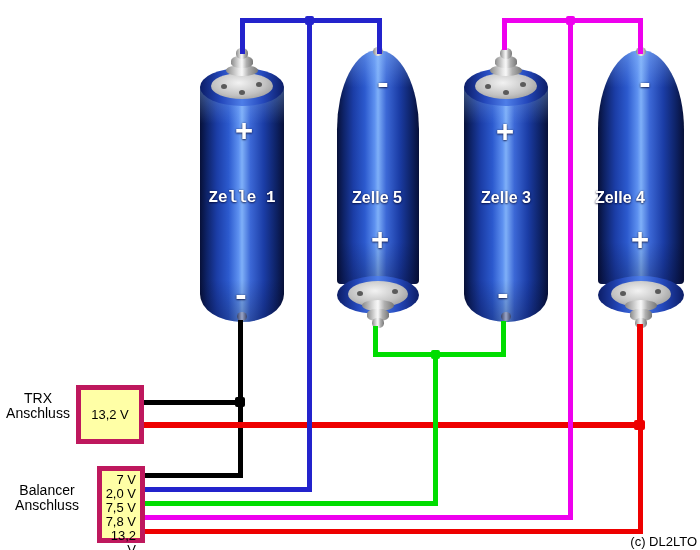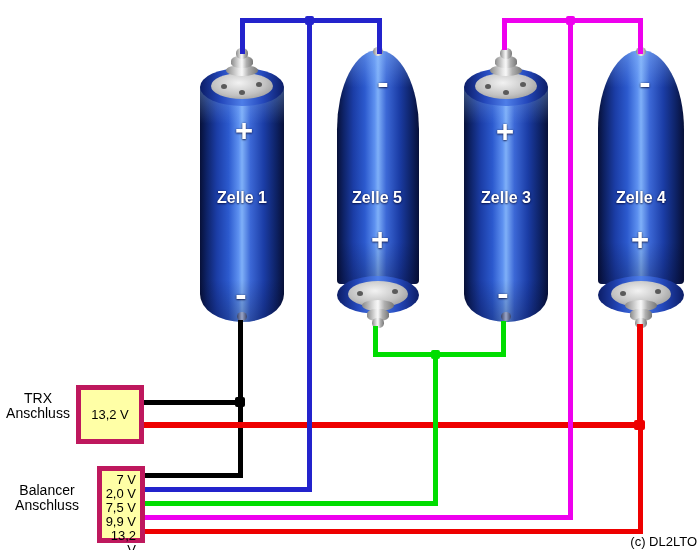--- a/index.html
+++ b/index.html
@@ -163,50 +163,50 @@
   <div class="jct" style="left: 305px; top: 16px; width: 9px; height: 9px; background-color: rgb(35, 35, 204);"></div>
 
   <div class="w" style="left: 502px; top: 18px; width: 5px; height: 32px; background-color: rgb(238, 0, 238);"></div>
   <div class="w" style="left: 502px; top: 18px; width: 141px; height: 5px; background-color: rgb(238, 0, 238);"></div>
   <div class="w" style="left: 638px; top: 18px; width: 5px; height: 36px; background-color: rgb(238, 0, 238);"></div>
   <div class="w" style="left: 568px; top: 18px; width: 5px; height: 502px; background-color: rgb(238, 0, 238);"></div>
   <div class="w" style="left: 144px; top: 515px; width: 429px; height: 5px; background-color: rgb(238, 0, 238);"></div>
   <div class="jct" style="left: 566px; top: 16px; width: 9px; height: 9px; background-color: rgb(238, 0, 238);"></div>
 
   <div class="cl plus" style="left:244px;top:131px;">+</div>
-  <div class="cl name" style="left:242px;top:198px;">Zelle 1</div>
+  <div class="cl name" style="left:242px;top:198px;font-family:Liberation Mono, monospace;">Zelle 1</div>
   <div class="cl minus" style="left:241px;top:294px;">-</div>
 
   <div class="cl minus" style="left:383px;top:82px;">-</div>
   <div class="cl name" style="left:377px;top:198px;">Zelle 5</div>
   <div class="cl plus" style="left:380px;top:240px;">+</div>
 
   <div class="cl plus" style="left:505px;top:132px;">+</div>
   <div class="cl name" style="left:506px;top:198px;">Zelle 3</div>
   <div class="cl minus" style="left:503px;top:293px;">-</div>
 
   <div class="cl minus" style="left:645px;top:82px;">-</div>
-  <div class="cl name" style="left:641px;top:198px;">Zelle 4</div>
+  <div class="cl name" style="left:620px;top:198px;">Zelle 4</div>
   <div class="cl plus" style="left:640px;top:240px;">+</div>
 
   <div class="side-label trx-label">
     <div>TRX</div>
     <div>Anschluss</div>
   </div>
   <div class="ybox trx-box" style="background-color: rgb(255, 255, 166);">
     <span>13,2 V</span>
   </div>
 
   <div class="side-label bal-label">
     <div>Balancer</div>
     <div>Anschluss</div>
   </div>
   <div class="ybox bal-box" style="background-color: rgb(255, 255, 166);">
     <div class="tap">7 V</div>
     <div class="tap">2,0 V</div>
     <div class="tap">7,5 V</div>
-    <div class="tap">9,9 V</div>
+    <div class="tap">7,8 V</div>
     <div class="tap">13,2 V</div>
   </div>
 
   <div class="copyright">(c) DL2LTO</div>
 
 </div>
 
 </body></html>

